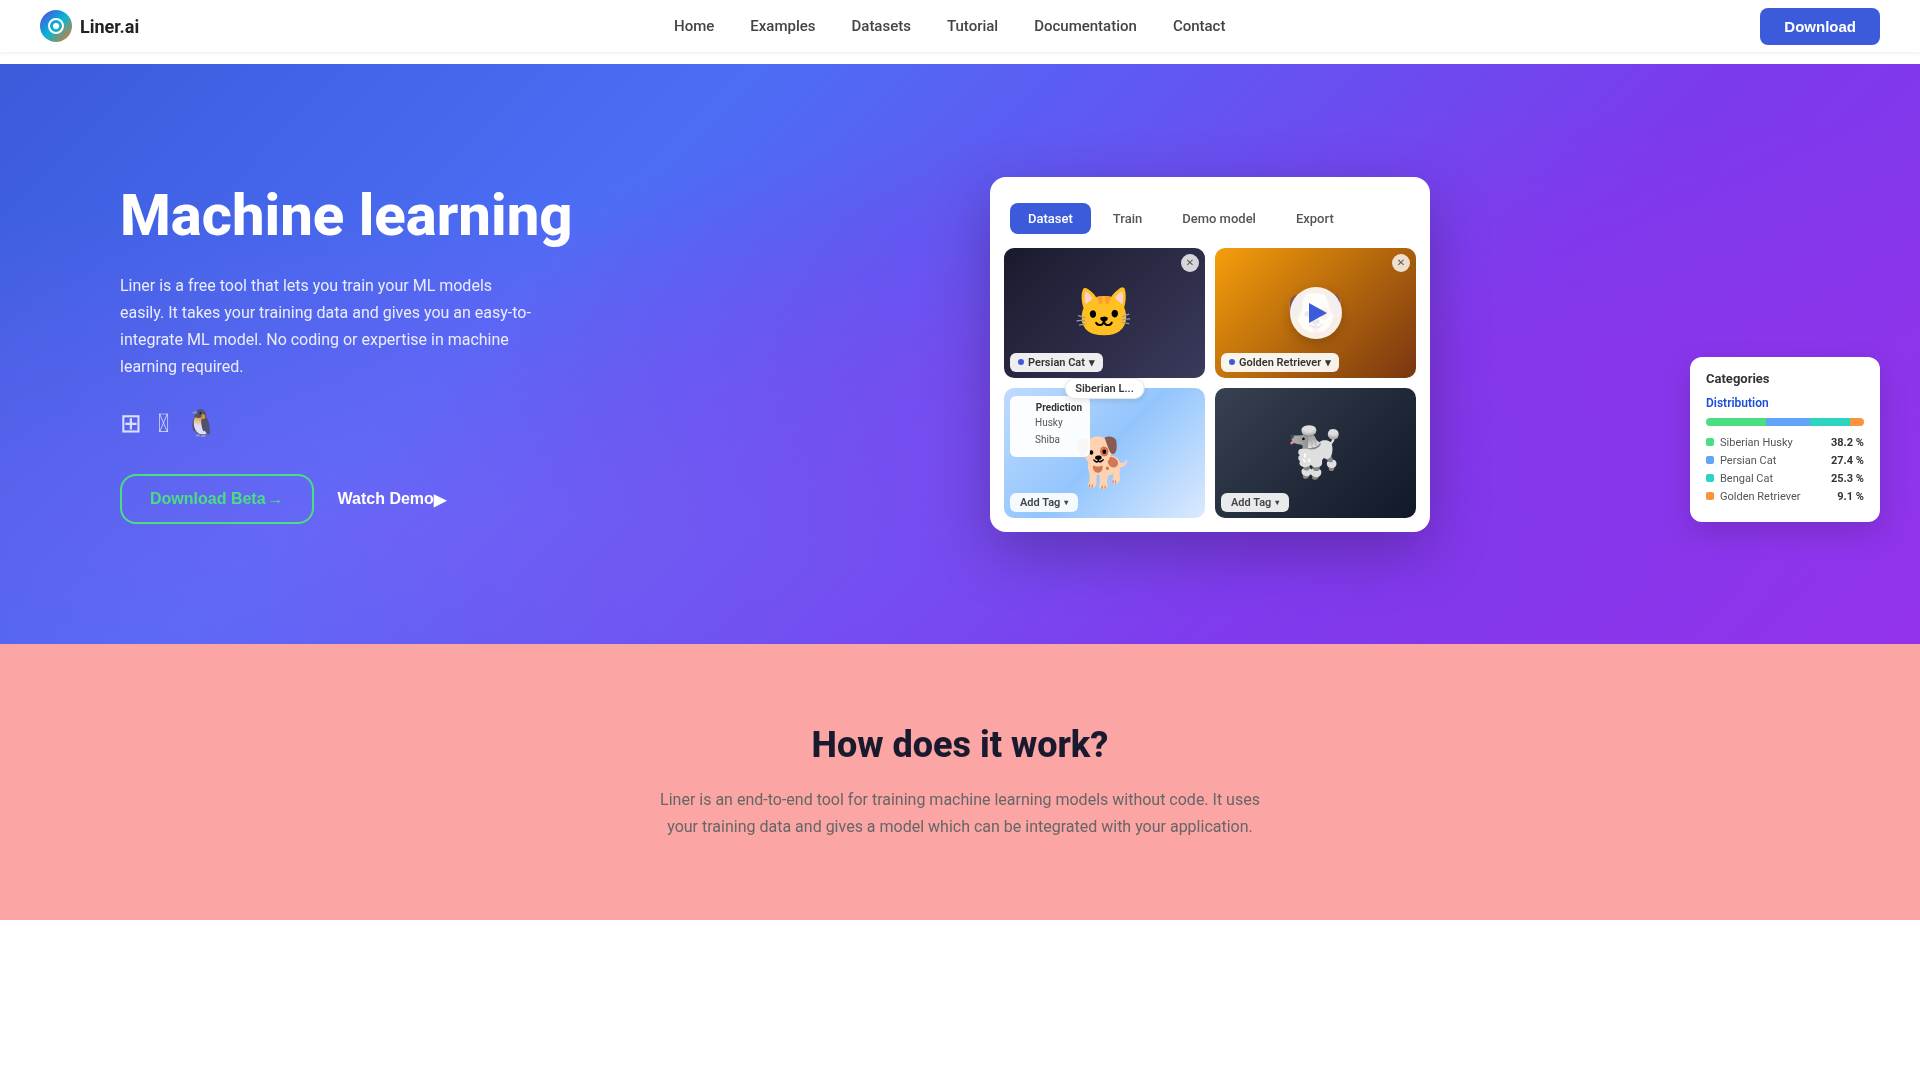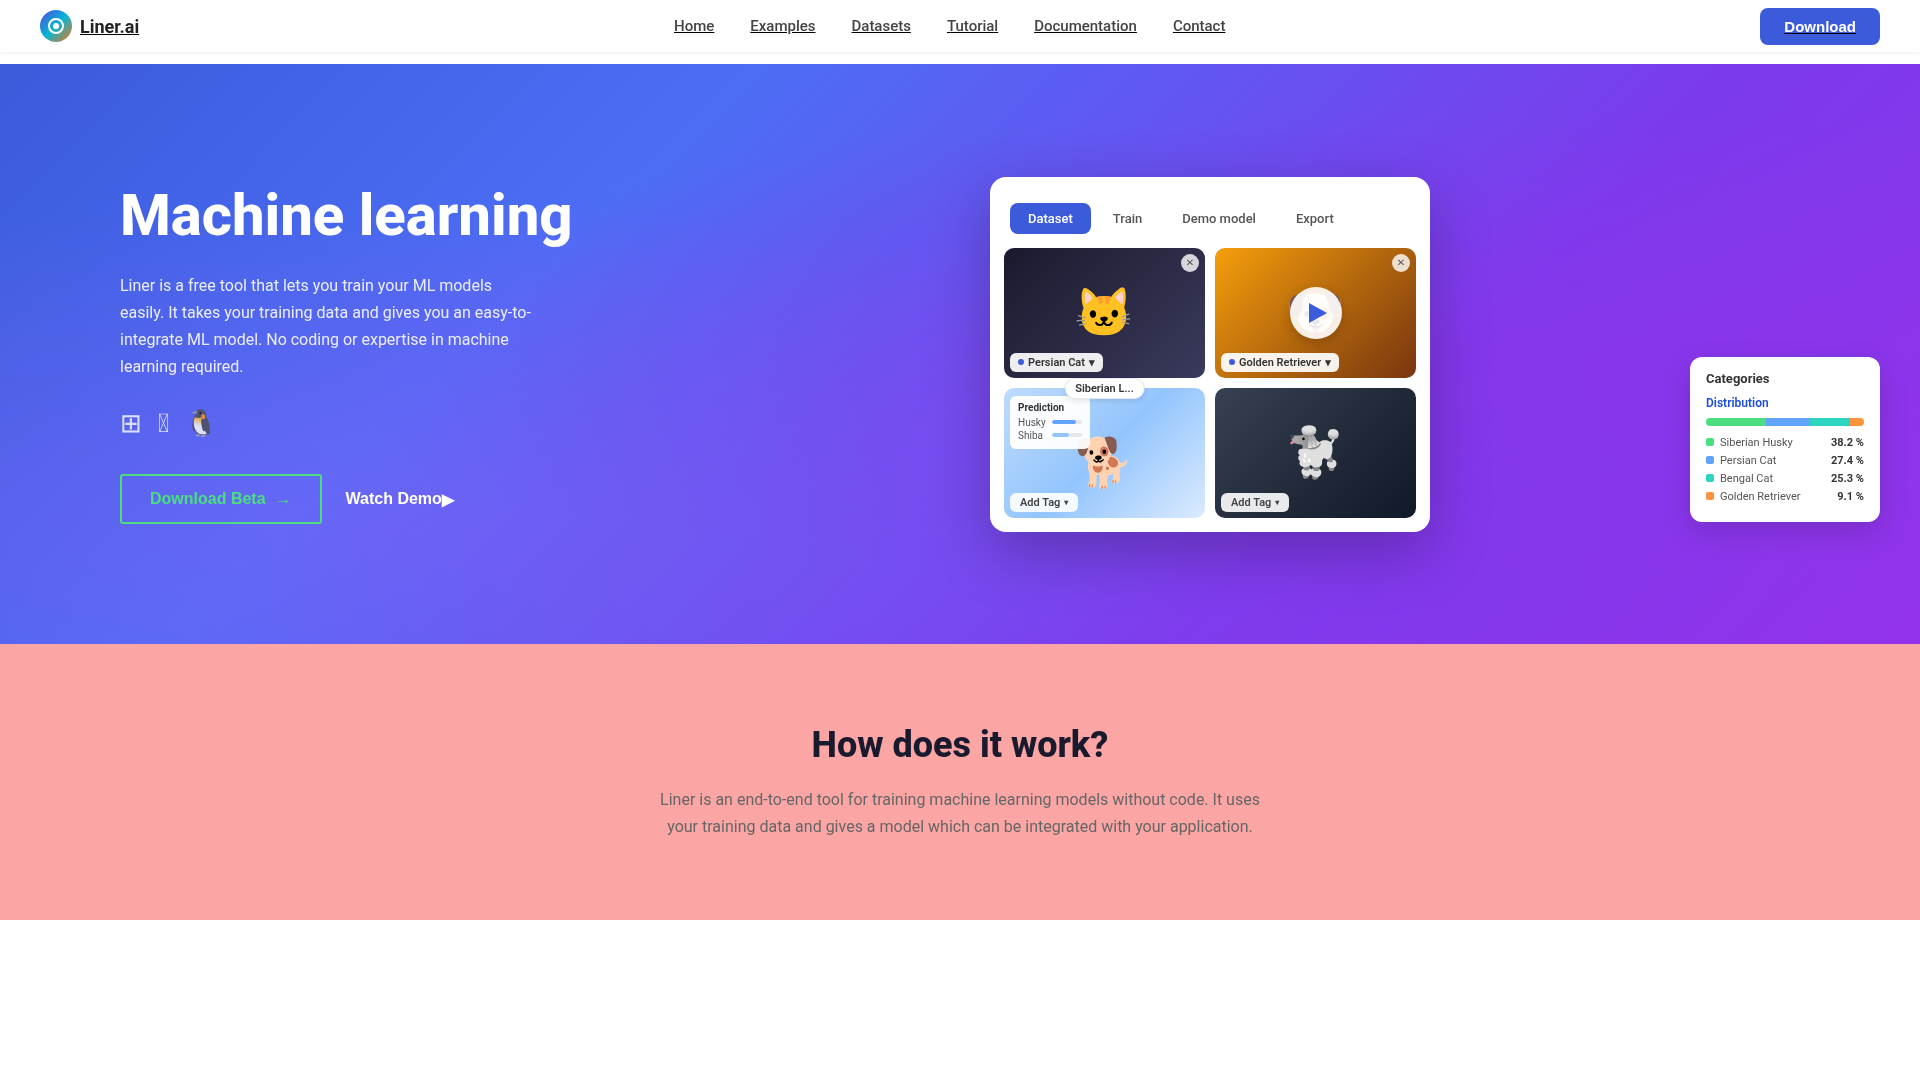--- a/index.html
+++ b/index.html
@@ -5,21 +5,20 @@
     * { margin: 0; padding: 0; box-sizing: border-box; }
     body { font-family: -apple-system, BlinkMacSystemFont, 'Segoe UI', Roboto, sans-serif; overflow-x: hidden; }
 
     
     .navbar {
       position: fixed; top: 0; left: 0; right: 0; z-index: 100;
       background: #fff;
       display: flex; align-items: center; justify-content: space-between;
       padding: 0 40px; height: 52px;
       box-shadow: 0 1px 4px rgba(0,0,0,0.08);
-      text-decoration: underline;
     }
     .nav-logo { display: flex; align-items: center; gap: 8px; font-size: 18px; font-weight: 700; color: #222; }
     .nav-logo-icon {
       width: 32px; height: 32px;
       background: linear-gradient(135deg, #4f46e5 0%, #06b6d4 50%, #f97316 100%);
       border-radius: 50%;
       display: flex; align-items: center; justify-content: center;
     }
     .nav-links { display: flex; gap: 36px; }
     .nav-links a { text-decoration: none; color: #444; font-size: 15px; font-weight: 500; }
@@ -56,24 +55,24 @@
       max-width: 420px; margin-bottom: 28px;
     }
     .hero-platforms { display: flex; gap: 16px; margin-bottom: 36px; }
     .platform-icon { font-size: 26px; color: rgba(255,255,255,0.8); }
     .hero-buttons { display: flex; align-items: center; gap: 24px; }
     .btn-download-beta {
       background: transparent;
       border: 2px solid #4ade80;
       color: #4ade80;
       padding: 14px 28px;
-      border-radius: 3px;
+      border-radius: 16px;
       font-size: 16px; font-weight: 600;
       cursor: pointer;
-      display: flex; align-items: flex-start; gap: 10px;
+      display: flex; align-items: flex-start; gap: 2px;
     }
     .btn-watch-demo {
       background: transparent; border: none;
       color: #fff; font-size: 16px; font-weight: 600;
       cursor: pointer;
       display: flex; align-items: center; 
     }
 
     
     .hero-right {
@@ -160,22 +159,22 @@
     }
     .tag-caret { font-size: 8px; }
 
     
     .prediction-panel {
       position: absolute; top: 8px; left: 6px;
       background: rgba(255,255,255,0.95);
       border-radius: 6px; padding: 6px 8px;
       font-size: 10px; width: 80px;
     }
-    .pred-title { font-weight: 700; color: #333; margin-bottom: 4px; font-size: 10px; }
-    .pred-row { display: flex; align-items: center; gap: 4px; margin-bottom: 2px; }
+    .pred-title { font-weight: 700; color: #333; margin-bottom: 4px; font-size: 10px; text-align: right; }
+    .pred-row { display: flex; align-items: center; gap: 4px; margin-bottom: 2px; flex-direction: column; }
     .pred-bar-bg { flex: 1; height: 4px; background: #e5e7eb; border-radius: 2px; overflow: hidden; }
     .pred-bar { height: 100%; border-radius: 2px; }
 
     
     .siberian-badge {
       position: absolute; top: -10px; left: 50%; transform: translateX(-50%);
       background: #fff; border: 1px solid #e5e7eb;
       border-radius: 20px; padding: 3px 10px;
       font-size: 11px; font-weight: 600; color: #333;
       white-space: nowrap; box-shadow: 0 2px 6px rgba(0,0,0,0.1);

